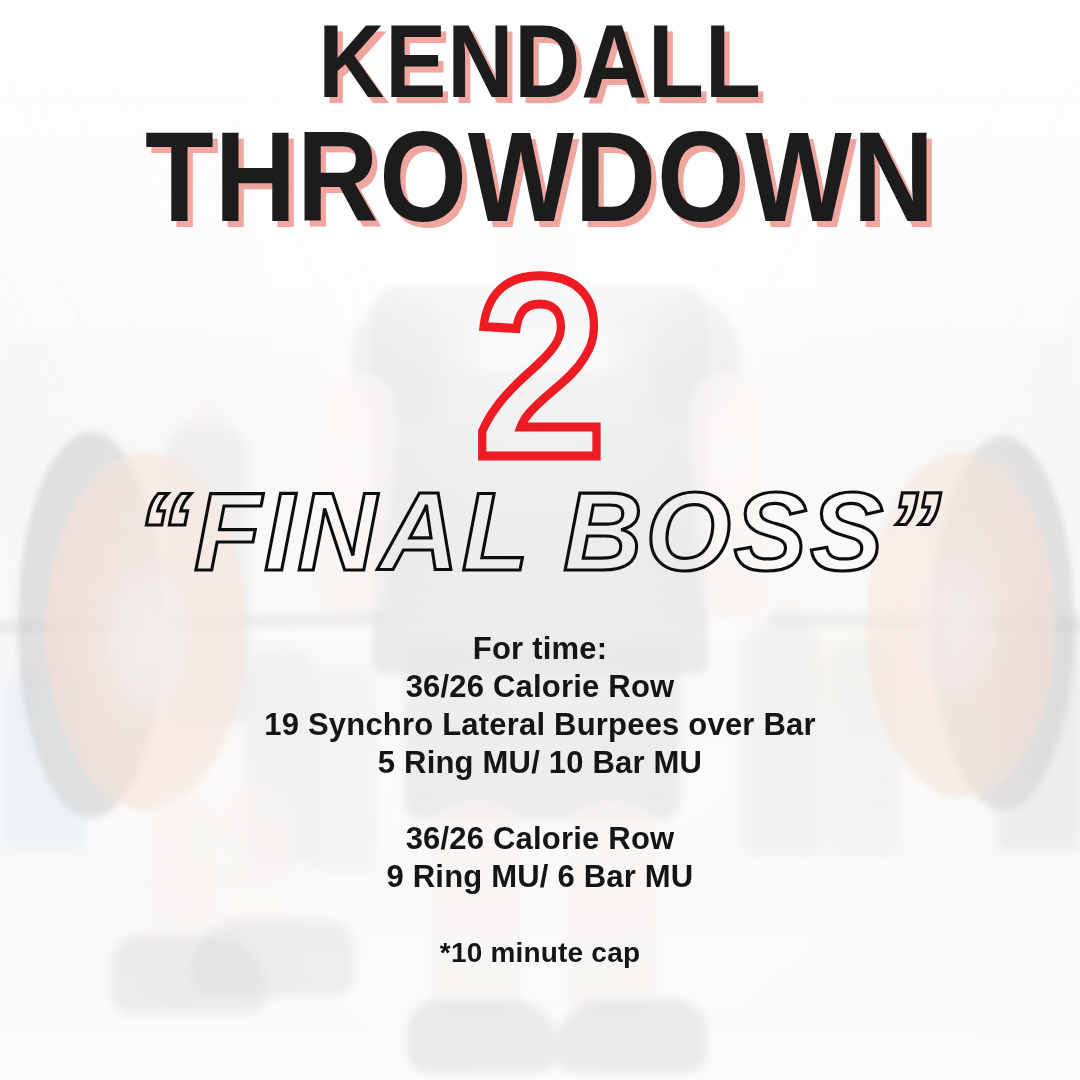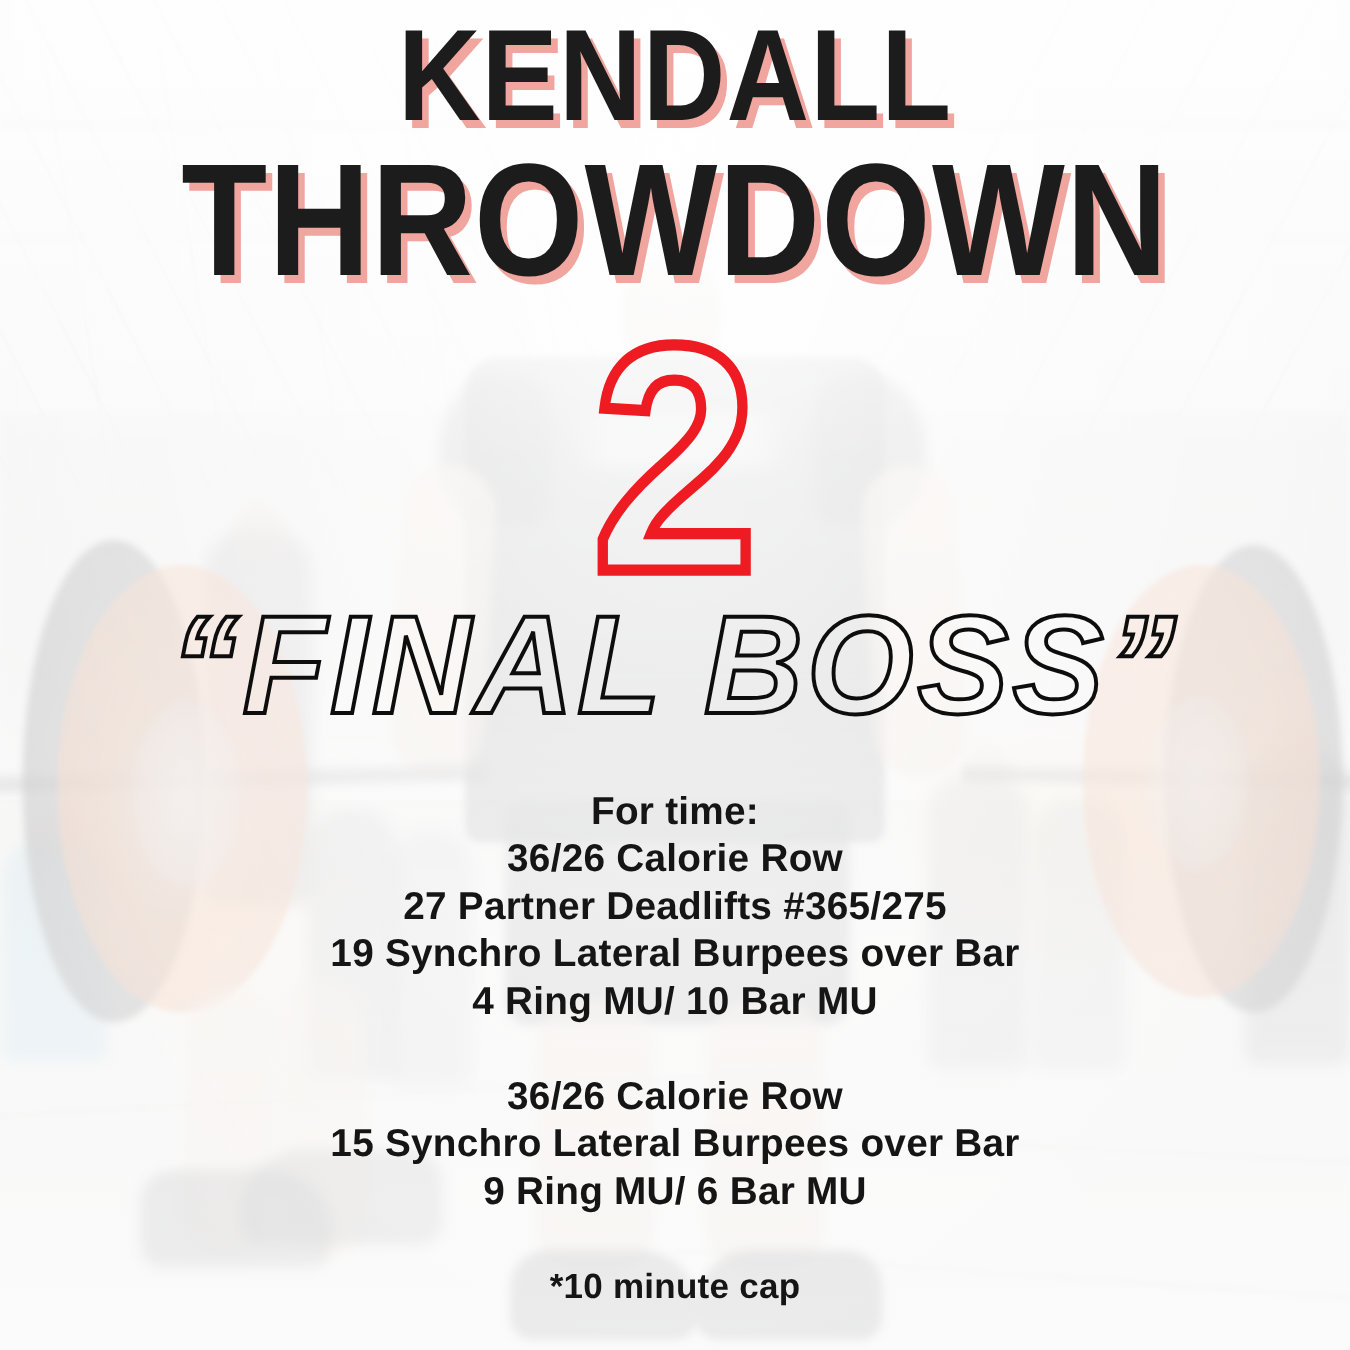--- a/index.html
+++ b/index.html
@@ -488,30 +488,28 @@
     <div class="subtitle">“FINAL BOSS”</div>
 
     <div class="workout">
 
       <div class="wk-block">
         <span class="wk-line">For time:</span>
       </div>
 
       <div class="wk-block">
         <span class="wk-line">36/26 Calorie Row</span>
-        <span class="wk-line">27 Partner Deadlifts #365/275</span>
         <span class="wk-line">19 Synchro Lateral Burpees over Bar</span>
-        <span class="wk-line">4 Ring MU/ 10 Bar MU</span>
+        <span class="wk-line">5 Ring MU/ 10 Bar MU</span>
       </div>
 
       <span class="wk-gap"></span>
 
       <div class="wk-block">
         <span class="wk-line">36/26 Calorie Row</span>
-        <span class="wk-line">15 Synchro Lateral Burpees over Bar</span>
         <span class="wk-line">9 Ring MU/ 6 Bar MU</span>
       </div>
 
       <span class="wk-gap"></span>
 
       <span class="wk-cap">*10 minute cap</span>
     </div>
 
   </div>
 </div>

